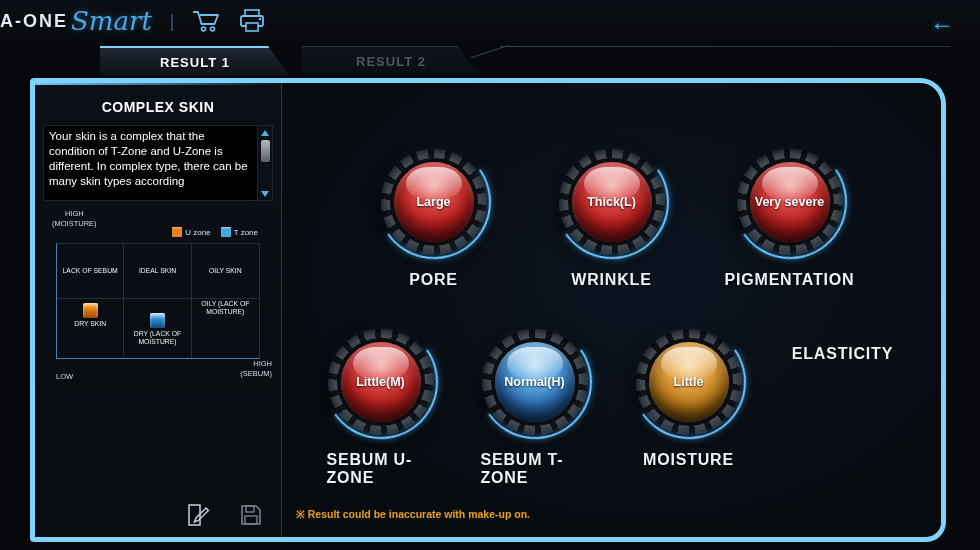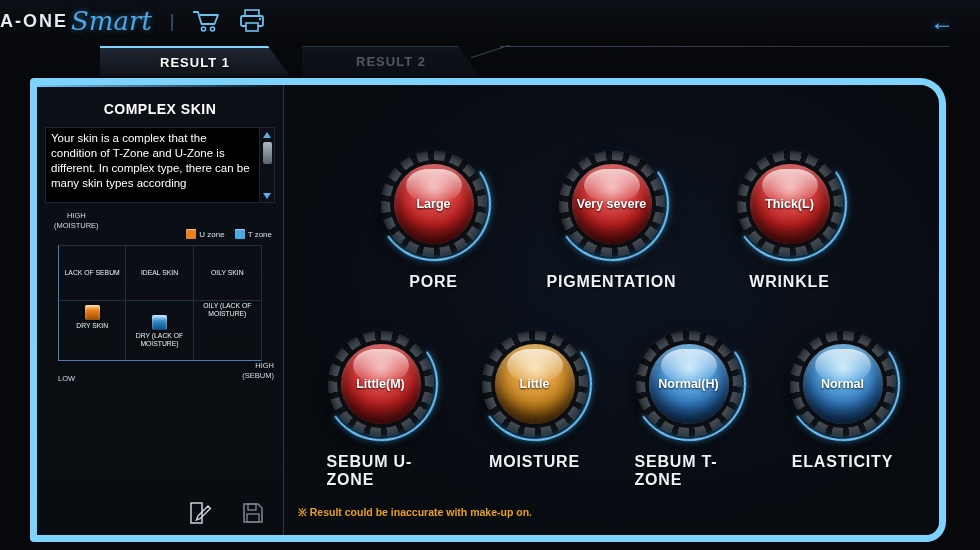--- a/index.html
+++ b/index.html
@@ -48,21 +48,21 @@
     color:#4c5762;
   }
   .top-deco { position:absolute; top:0; left:500px; right:30px; height:1px;
     background:linear-gradient(90deg,#37434f,#2a343e); }
   .top-deco-slant { position:absolute; top:5px; left:470px; width:40px; height:1px;
     background:#37434f; transform:rotate(-18deg); }
 
   
   .panel {
     position:absolute; left:30px; right:34px; top:78px; bottom:8px;
-    border:7px solid #7dd3fc; border-radius:4px 26px 20px 4px;
+    border:5px solid #7dd3fc; border-radius:4px 26px 20px 4px;
     background:#737373; display:flex; overflow:hidden;
   }
 
   
   .left {
     width:247px; flex:0 0 247px; position:relative;
     border-right:1px solid #2a3641;
     background:linear-gradient(#0c1016,#090c11);
     display:flex; flex-direction:column; align-items:center;
   }
@@ -81,21 +81,21 @@
   .tri-down { width:0; height:0; border-left:4px solid transparent; border-right:4px solid transparent;
     border-top:6px solid #5ab0e8; }
   .scroll-track { flex:1; width:100%; display:flex; justify-content:center; padding:1px 0; }
   .scroll-thumb { width:9px; height:22px; border-radius:2px;
     background:linear-gradient(#aeb8c2,#5a646e); cursor:pointer; }
 
   
   .chart { margin-top:6px; width:232px; height:178px; position:relative; }
   .axis-high { position:absolute; top:2px; left:10px; font-size:7.5px; line-height:1.35;
     color:#d4dde5; text-align:center; }
-  .legend { position:absolute; top:20px; right:4px; display:flex; gap:10px; align-items:center;justify-content:flex-end; }
+  .legend { position:absolute; top:20px; right:16px; display:flex; gap:10px; align-items:center;justify-content:flex-end; }
   .legend-item { display:flex; align-items:center; gap:3px; font-size:8px; color:#cfe2f2; }
   .legend-sq { width:10px; height:10px; border-radius:1px; box-shadow:inset 0 1px 1px rgba(255,255,255,.5); }
 
   .grid { position:absolute; top:36px; left:14px; width:204px; height:116px;
     border-left:1px solid #4a80b0; border-bottom:1px solid #4a80b0;
     border-top:1px solid #1e3044; border-right:1px solid #1e3044;
     display:grid; grid-template-columns:1fr 1fr 1fr; grid-template-rows:48% 52%; }
   .cell { border-right:1px solid #1e3044; border-bottom:1px solid #1e3044;
     font-size:6.8px; color:#eef3f8; text-align:center;
     display:flex; align-items:center; justify-content:center; padding:1px; line-height:1.25; }
@@ -263,65 +263,60 @@
         <div class="knob">
           <div class="dome red">
               <span class="g-value">Large</span>
             </div>
         </div>
         <div class="g-label">PORE</div>
       </div>
       <div class="gauge">
         <div class="knob">
           <div class="dome red">
+              <span class="g-value">Thick(L)</span>
+            </div>
+        </div>
+        <div class="g-label">WRINKLE</div>
+      </div>
+      <div class="gauge">
+        <div class="knob">
+          <div class="dome red">
               <span class="g-value">Very severe</span>
             </div>
         </div>
         <div class="g-label">PIGMENTATION</div>
-      </div>
-      <div class="gauge">
-        <div class="knob">
-          <div class="dome red">
-              <span class="g-value">Thick(L)</span>
-            </div>
-        </div>
-        <div class="g-label">WRINKLE</div>
       </div>
     </div>
 
     <div class="g-row g-row2">
       <div class="gauge">
         <div class="knob">
           <div class="dome red">
               <span class="g-value">Little(M)</span>
             </div>
         </div>
         <div class="g-label">SEBUM U-ZONE</div>
       </div>
       <div class="gauge">
         <div class="knob">
+          <div class="dome blue">
+              <span class="g-value">Normal(H)</span>
+            </div>
+        </div>
+        <div class="g-label">SEBUM T-ZONE</div>
+      </div>
+      <div class="gauge">
+        <div class="knob">
           <div class="dome gold">
               <span class="g-value">Little</span>
             </div>
         </div>
         <div class="g-label">MOISTURE</div>
       </div>
       <div class="gauge">
-        <div class="knob">
-          <div class="dome blue">
-              <span class="g-value">Normal(H)</span>
-            </div>
-        </div>
-        <div class="g-label">SEBUM T-ZONE</div>
-      </div>
-      <div class="gauge">
-        <div class="knob">
-          <div class="dome blue">
-              <span class="g-value">Normal</span>
-            </div>
-        </div>
         <div class="g-label">ELASTICITY</div>
       </div>
     </div>
 
     <div class="footer-note">※ Result could be inaccurate with make-up on.</div>
   </div>
 </div>
 
 </body></html>

